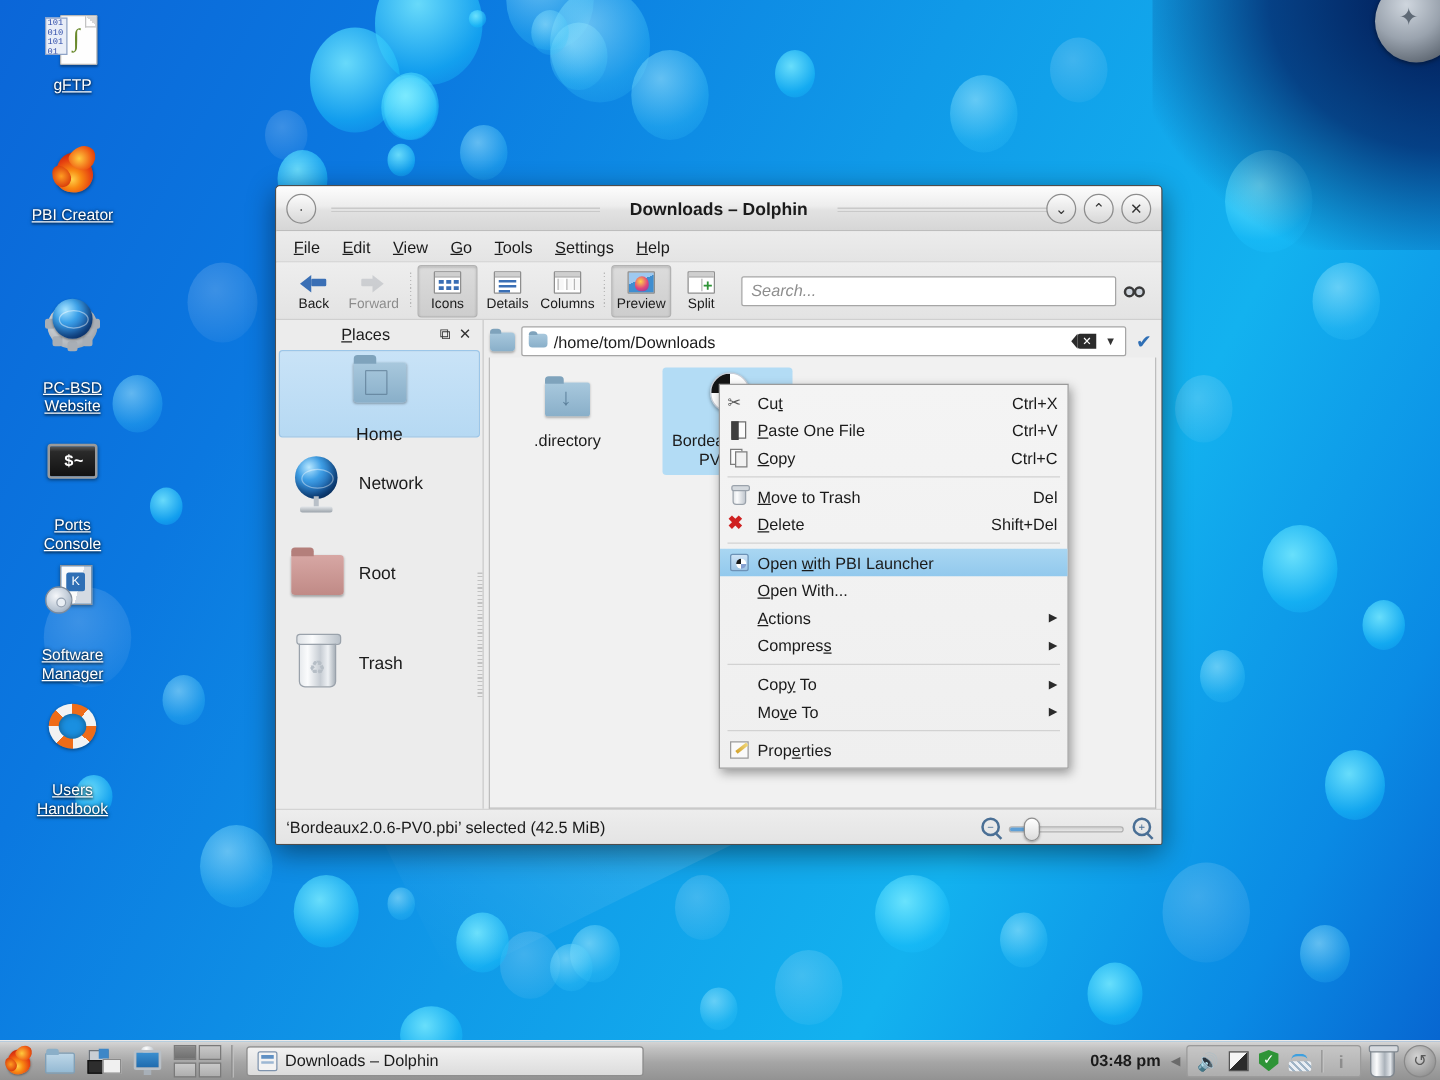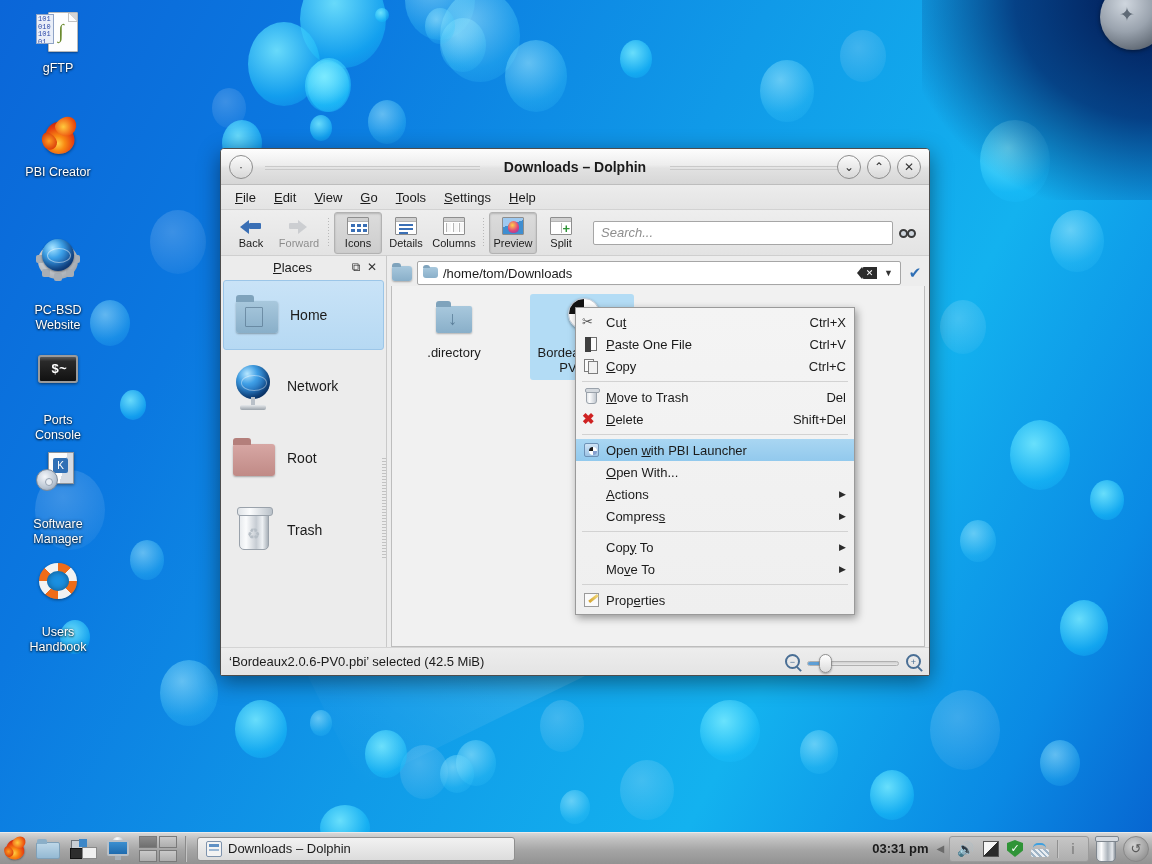--- a/index.html
+++ b/index.html
@@ -40,21 +40,21 @@
   #corner-orb .glyph {
     position:absolute; left:16px; top:20px; width:22px; height:22px;
     color:#5f6a76; font-size:19px; line-height:22px; text-align:center;
   }
 
   
   .dicon {
     position: absolute; width: 104px; text-align: center;
     color: #fff; font-size: 12.5px; line-height: 15px;
     text-shadow: 0 1px 2px rgba(0,0,0,.75), 0 0 3px rgba(0,0,0,.6);
-    cursor: pointer; user-select: none;
+    cursor: pointer; user-select: none; text-decoration: underline;
   }
   .dicon .art { width: 48px; height: 48px; margin: 0 auto 5px; position: relative; }
 
   
   .ic-gftp .page {
     position:absolute; left:14px; top:4px; width:30px; height:40px; background:#fefefe;
     border:1px solid #b9b9b9; border-radius:1px;
     box-shadow: 0 1px 2px rgba(0,0,0,.35);
   }
   .ic-gftp .fold { position:absolute; right:0; top:0; width:9px; height:9px;
@@ -271,21 +271,21 @@
   .places-head .t { flex:1;margin-left:46px; }
   .places-head .t u { text-decoration: underline; }
   .ph-btn { width:16px; height:16px; cursor:pointer; color:#333; font-size:12px; text-align:center; line-height:16px; }
   .places-list { flex:1; padding-top:2px; position:relative; }
   .pl-item {
     height:72px; display:flex; align-items:center; gap:8px; padding:0 8px; cursor:pointer;
     font-size:14px; color:#1b1b1b;
   }
   .pl-item.sel {
     background: linear-gradient(#c9e3f7, #b6d9f3);
-    border:1px solid #9cc6e8; border-radius:3px; margin:0 2px; height:70px;
+    border:1px solid #9cc6e8; border-radius:3px; margin:0 2px; height:70px;flex-direction:column;
   }
   .pl-art { width:50px; height:46px; flex:0 0 50px; position:relative; }
   .folder {
     position:absolute; left:4px; top:9px; width:42px; height:32px; border-radius:2px 3px 3px 3px;
     box-shadow:0 1px 2px rgba(0,0,0,.3);
   }
   .folder::before {
     content:""; position:absolute; left:0; top:-6px; width:18px; height:7px; border-radius:3px 3px 0 0;
   }
   .f-blue { background: linear-gradient(#a8c8dd, #89afc9); }
@@ -959,21 +959,21 @@
 
     <div class="tb-sep"></div>
 
     <div class="task-btn">
       <div class="ti"></div>
       <span>Downloads – Dolphin</span>
     </div>
 
     <div class="tray-spacer"></div>
 
-    <div class="clock">03:31 pm</div>
+    <div class="clock">03:48 pm</div>
     <div class="tray-arrow">◀</div>
 
     <div class="tray">
       <div class="tr-spk">🔊</div>
       <div class="tr-mon"></div>
       <div class="tr-shield"></div>
       <div class="tr-net">
           <div class="w1"></div>
           <div class="w2"></div>
         </div>

